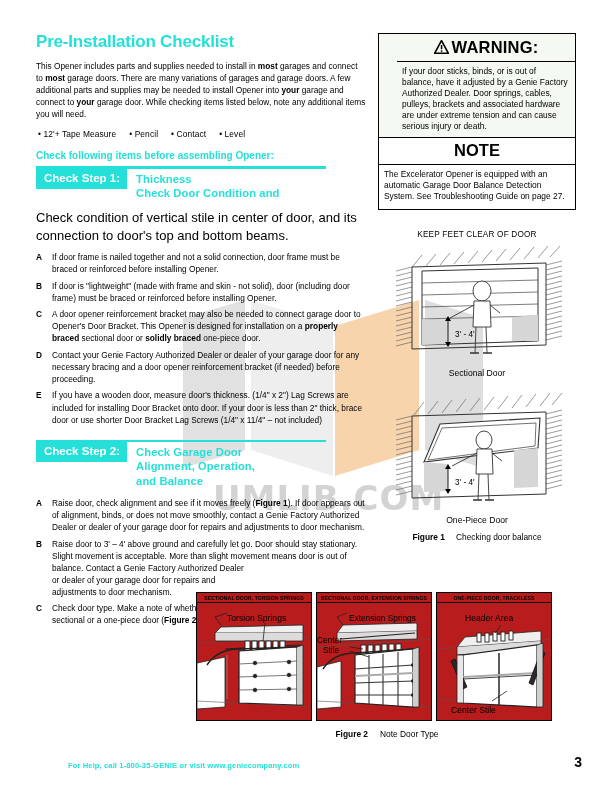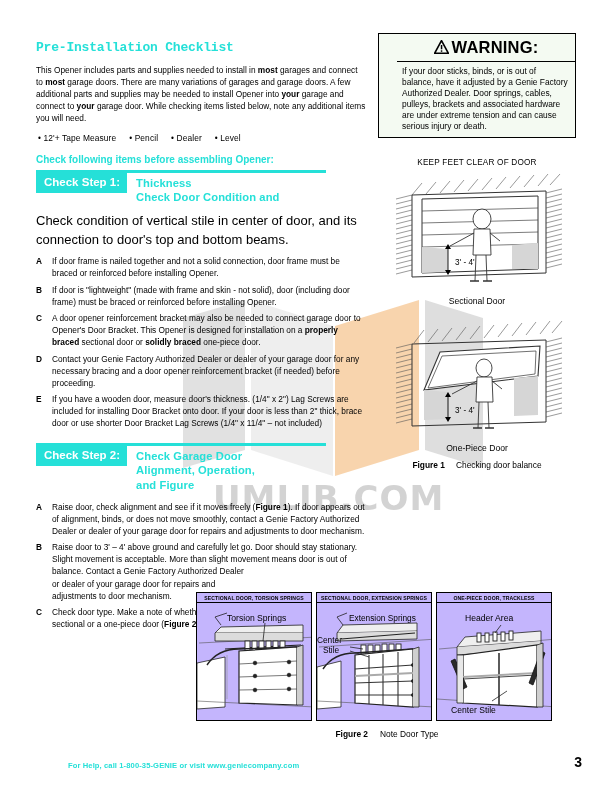--- a/index.html
+++ b/index.html
@@ -35,25 +35,25 @@
   
   #page { position: absolute; inset: 0; z-index: 10; }
 
   
   #left-col {
     position: absolute;
     left: 36px; top: 33px; width: 330px;
   }
   #page-title {
     color: #25e0d8;
-    font-family: Liberation Mono, monospace;
-    font-weight: bold;
-    font-size: 13px;
+    font-family: Liberation Sans, sans-serif;
+    font-weight: bold;
+    font-size: 17px;
     letter-spacing: -0.2px;
-    margin: 8px 0 9px 0;
+    margin: 0 0 9px 0;
     line-height: 1.05;
   }  
 
   .intro {
     font-size: 8.3px;
     line-height: 1.46;
     margin: 0 0 9px 0;
     text-align: left;
   }
   .intro b { font-weight: bold; }
@@ -198,21 +198,21 @@
   .fig1-caption .lbl { font-weight: bold; }
 
   
   #fig2 {
     position: absolute;
     left: 196px; top: 592px; width: 382px;
   }
   .panels { display: flex; gap: 4px; }
   .panel {
     border: 1.1px solid #000;
-    background: #c4b5fd;
+    background: #b91c1c;
     width: 116px;
   }
   .panel-head {
     text-align: center;
     font-size: 5.1px;
     font-weight: bold;
     letter-spacing: 0.1px;
     padding: 1.5px 0 1.5px 0;
     border-bottom: 1.1px solid #000;
     white-space: nowrap;
@@ -264,21 +264,21 @@
 
 <div id="page">
 
   <div id="left-col">
 
     <h1 id="page-title">Pre-Installation Checklist</h1>
 
     <p class="intro">This Opener includes parts and supplies needed to install in <b>most</b> garages and connect to <b>most</b> garage doors. There are many variations of garages and garage doors.  A few additional parts and supplies may be needed to install Opener into <b>your</b> garage and connect to <b>your</b> garage door.  While checking items listed below, note any additional items you will need.</p>
 
     <div class="tools-list">
-      <span>• 12'+ Tape Measure</span><span>•  Pencil</span><span>•  Dealer</span><span>•  Level</span>
+      <span>• 12'+ Tape Measure</span><span>•  Pencil</span><span>•  Contact</span><span>•  Level</span>
     </div>
 
     <div class="section-head">Check following items before assembling Opener:</div>
 
     <div class="step-block">
       <div class="step-rule"></div>
       <div class="step-row">
         <div class="step-badge">Check Step 1:</div>
         <div class="step-title">
           <div>Thickness</div>
@@ -310,21 +310,21 @@
       <div class="item-text">If you have a wooden door, measure door's thickness.  (1/4" x 2") Lag Screws are included for installing Door Bracket onto door.  If your door is less than 2" thick, brace door or use shorter Door Bracket Lag Screws (1/4" x 11/4" – not included)</div>
     </div>
 
     <div class="step-block" style="margin-top:14px;">
       <div class="step-rule"></div>
       <div class="step-row">
         <div class="step-badge">Check Step 2:</div>
         <div class="step-title">
           <div>Check Garage Door</div>
           <div>Alignment, Operation,</div>
-          <div>and Figure</div>
+          <div>and Balance</div>
         </div>
       </div>
     </div>
 
     <div class="item" style="margin-top:9px;">
       <div class="item-letter">A</div>
       <div class="item-text">Raise door, check alignment and see if it moves freely (<b>Figure 1</b>).  If door appears out of alignment, binds, or does not move smoothly, contact a Genie Factory Authorized Dealer or dealer of your garage door for repairs and adjustments to door mechanism.</div>
     </div>
     <div class="item">
       <div class="item-letter">B</div>
@@ -344,20 +344,24 @@
           <svg width="15" height="14" viewBox="0 0 15 14">
             <polygon points="7.5,0.6 14.4,13.3 0.6,13.3" fill="none" stroke="#000" stroke-width="1.6"></polygon>
             <rect x="6.8" y="5" width="1.5" height="4.3" fill="#000"></rect>
             <rect x="6.8" y="10.3" width="1.5" height="1.5" fill="#000"></rect>
           </svg>
         </span><span>WARNING:</span>
       </div>
       <div class="alert-body">If your door sticks, binds, or is out of balance, have it adjusted by a Genie Factory Authorized Dealer.  Door springs, cables, pulleys, brackets and associated hardware are under extreme tension and can cause serious injury or death.</div>
     </div>
 
+    <div class="notebox">
+      <div class="note-title">NOTE</div>
+      <div class="note-body">The Excelerator Opener is equipped with an automatic Garage Door Balance Detection System. See Troubleshooting Guide on page 27.</div>
+    </div>
 
     <div class="fig-caption-top">KEEP FEET CLEAR OF DOOR</div>
 
     <div>
       <svg width="198" height="126" viewBox="0 0 198 126">
         <g stroke="#444" stroke-width="0.7" fill="none">
 
           <g stroke="#555" stroke-width="0.6">
             <path d="M18 30 L34 26 M18 35 L34 31 M18 40 L34 36 M18 45 L34 41 M18 50 L34 46 M18 55 L34 51 M18 60 L34 56 M18 65 L34 61 M18 70 L34 66 M18 75 L34 71 M18 80 L34 76 M18 85 L34 81 M18 90 L34 86 M18 95 L34 91 M18 100 L34 96 M18 105 L34 101"></path>
           </g>

